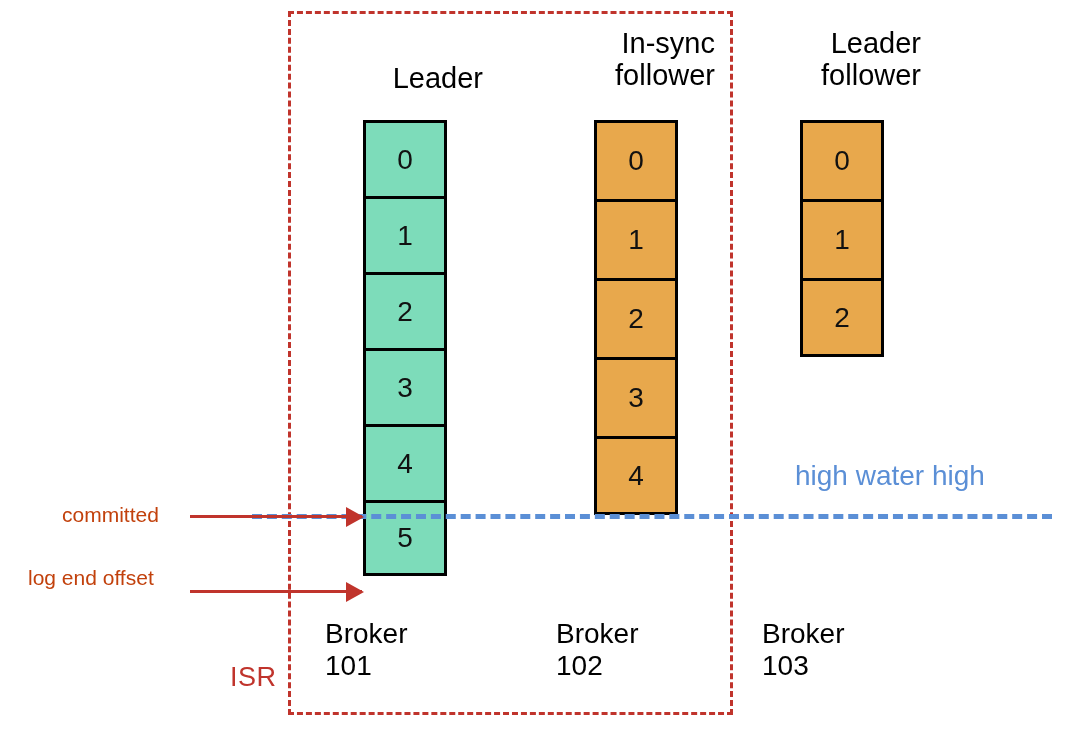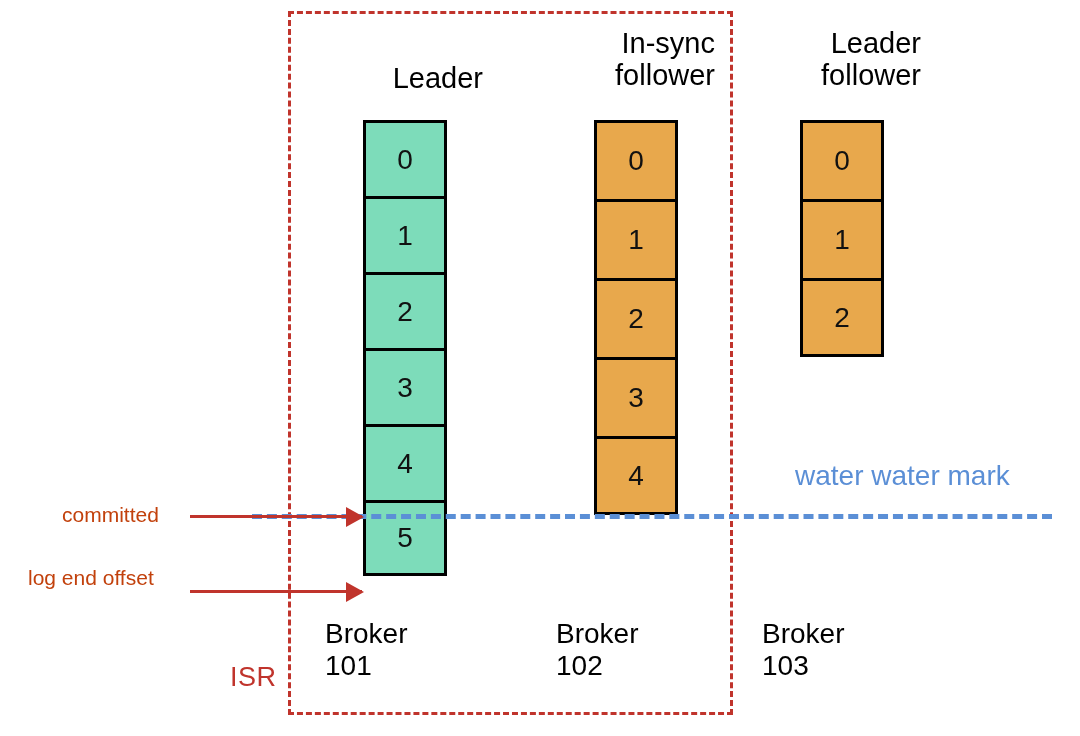--- a/index.html
+++ b/index.html
@@ -163,21 +163,21 @@
   <div class="log-col" style="left:800px; top:120px; width:84px;">
     <div class="cell orange" style="height:79px;">0</div>
     <div class="cell orange" style="height:79px;">1</div>
     <div class="cell orange" style="height:79px;">2</div>
   </div>
 
   <div class="broker-label" style="left:762px; top:618px; width:160px;">Broker
 103</div>
 
   <div class="hwm-line"></div>
-  <div class="hwm-label">water water mark</div>
+  <div class="hwm-label">high water high</div>
 
   <div class="ann-label" style="left:62px; top:503px;">committed</div>
   <div class="ann-arrow" style="left:190px; top:515px; width:172px;"></div>
 
   <div class="ann-label" style="left:28px; top:566px;">log end offset</div>
   <div class="ann-arrow" style="left:190px; top:590px; width:172px;"></div>
 
 </div>
 
 </body></html>

